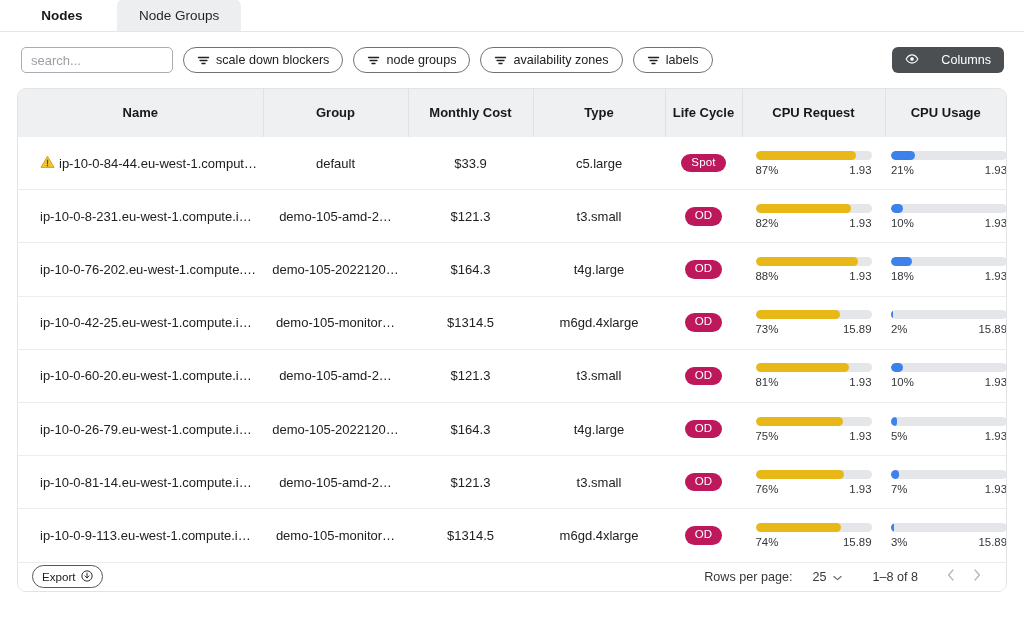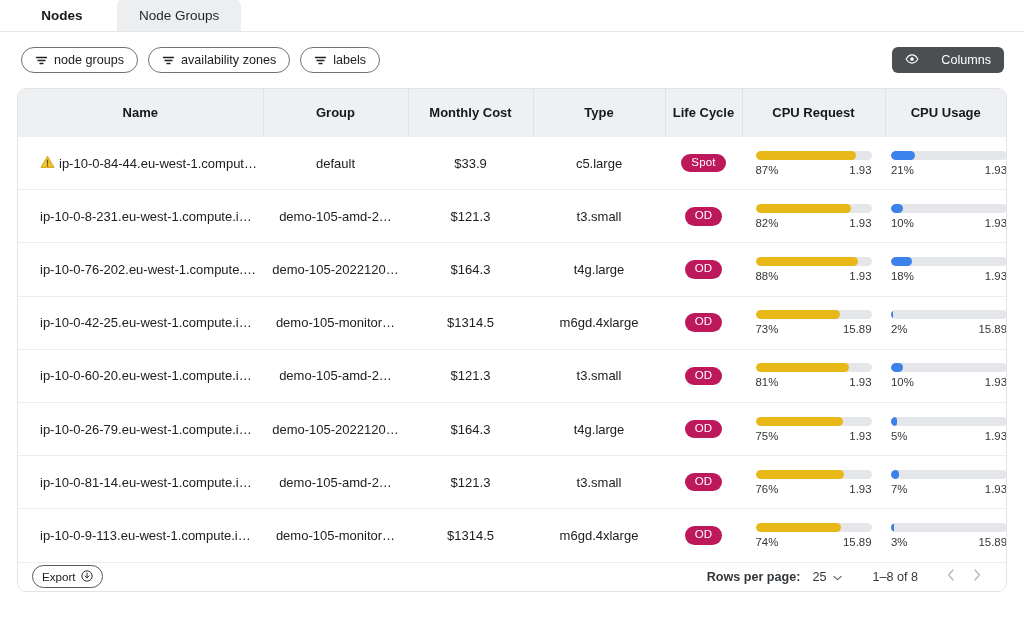--- a/index.html
+++ b/index.html
@@ -213,21 +213,21 @@
     font-family: "Liberation Sans", sans-serif;
   }
   .pager {
     margin-left: auto;
     display: flex;
     align-items: center;
     gap: 0;
     font-size: 12.6px;
     color: #34373b;
   }
-  .pager-label { margin-right: 12px; font-weight: bold; }
+  .pager-label { margin-right: 20px; }
   .rows-select {
     display: inline-flex;
     align-items: center;
     gap: 7px;
     cursor: pointer;
     margin-right: 30px;
   }
   .range-text { margin-right: 20px; }
   .pg-btn {
     width: 26px; height: 26px;
@@ -245,21 +245,32 @@
   <div class="tab active">
     <span>Nodes</span>
   </div>
   <div class="tab">
     <span>Node Groups</span>
   </div>
 </div>
 
 <div class="toolbar">
 
-
+  <input class="search-input" type="text" placeholder="search..." style="">
+
+  <div class="chip">
+    <span>
+      <svg class="filter-icon" width="13" height="13" viewBox="0 0 13 13">
+        <line x1="1.5" y1="3.5" x2="11.5" y2="3.5" stroke="#202124" stroke-width="1.3" stroke-linecap="round"></line>
+        <line x1="3" y1="6.5" x2="10" y2="6.5" stroke="#202124" stroke-width="1.3" stroke-linecap="round"></line>
+        <line x1="5" y1="9.5" x2="8" y2="9.5" stroke="#202124" stroke-width="1.3" stroke-linecap="round"></line>
+      </svg>
+    </span>
+    <span>scale down blockers</span>
+  </div>
 
   <div class="chip">
     <span>
       <svg class="filter-icon" width="13" height="13" viewBox="0 0 13 13">
         <line x1="1.5" y1="3.5" x2="11.5" y2="3.5" stroke="#202124" stroke-width="1.3" stroke-linecap="round"></line>
         <line x1="3" y1="6.5" x2="10" y2="6.5" stroke="#202124" stroke-width="1.3" stroke-linecap="round"></line>
         <line x1="5" y1="9.5" x2="8" y2="9.5" stroke="#202124" stroke-width="1.3" stroke-linecap="round"></line>
       </svg>
     </span>
     <span>node groups</span>

